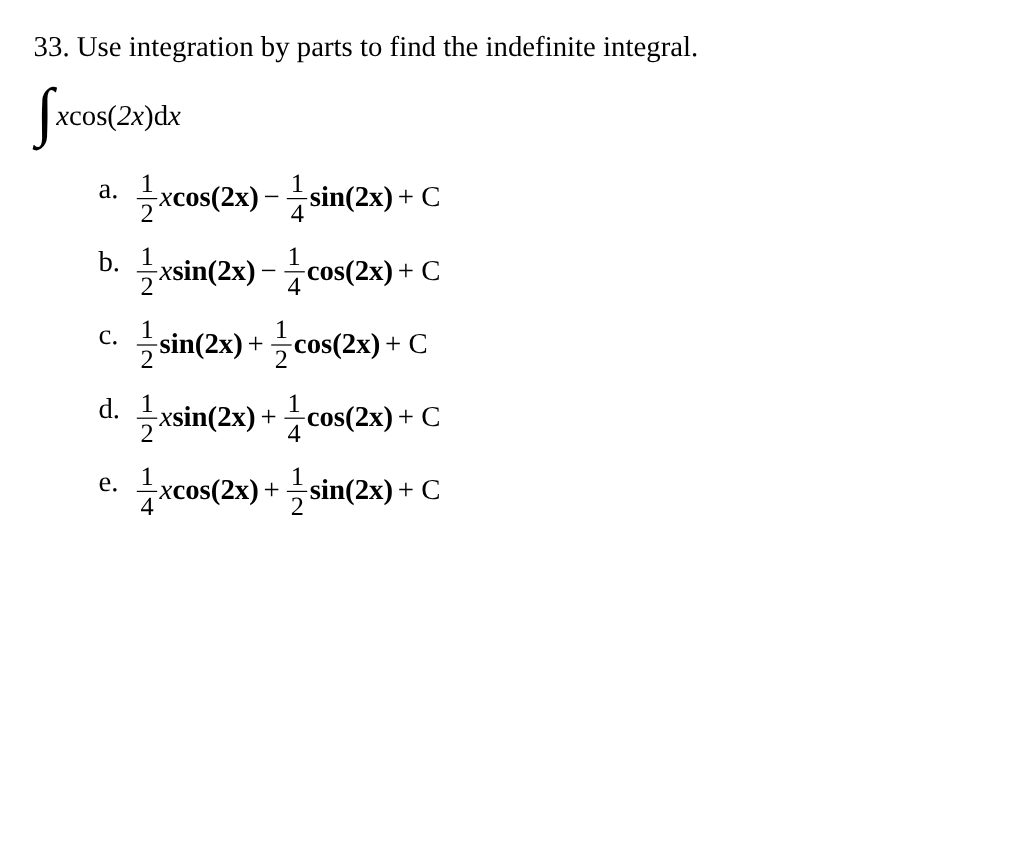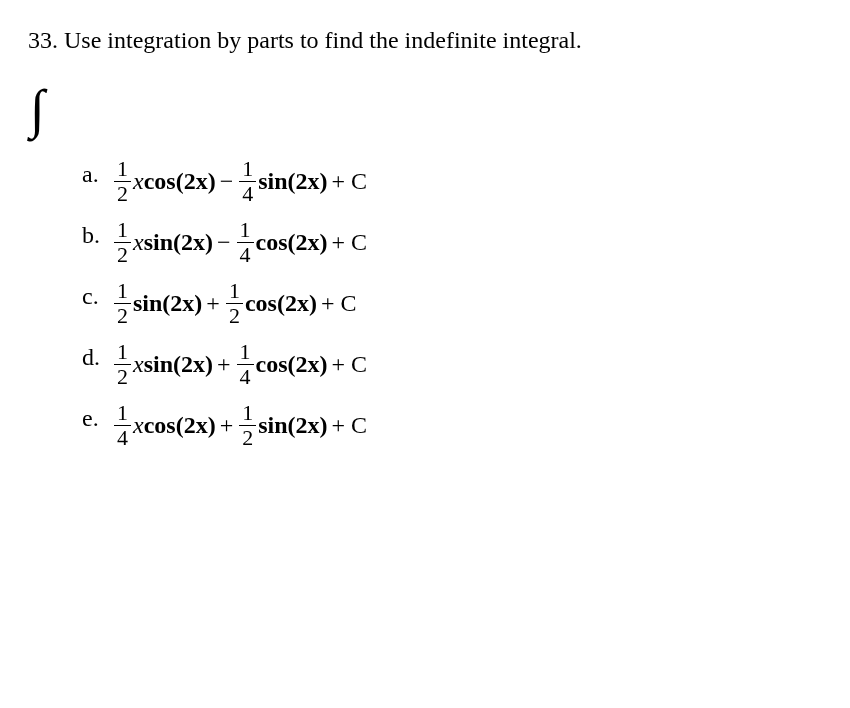--- a/index.html
+++ b/index.html
@@ -7,21 +7,21 @@
     padding: 24px 28px;
     font-family: "Times New Roman", Times, serif;
     font-size: 24px;
     color: #000;
     background: #fff;
     width: 850px;
     height: 708px;
     box-sizing: border-box;
   }
   .question {
-    margin-bottom: 28px;
+    margin-bottom: 12px;
     line-height: 1.35;
   }
   .integral-line {
     display: flex;
     align-items: center;
     margin-bottom: 20px;
     margin-left: 2px;
   }
   .integral-sign {
     font-size: 54px;
@@ -84,20 +84,23 @@
 </head>
 <body>
 
 <div class="question">
   <span>33.</span>
   <span>Use integration by parts to find the indefinite integral.</span>
 </div>
 
 <div class="integral-line">
   <span class="integral-sign">∫</span>
+  <span class="integrand">
+    <span>x</span><span class="upright">cos(</span><span>2x</span><span class="upright">)d</span><span>x</span>
+  </span>
 </div>
 
 <div class="choices">
 
   <div class="choice">
     <div class="choice-label">a.</div>
     <div class="expr">
       <span class="term">
         <span class="frac">
           <span class="num">1</span>

